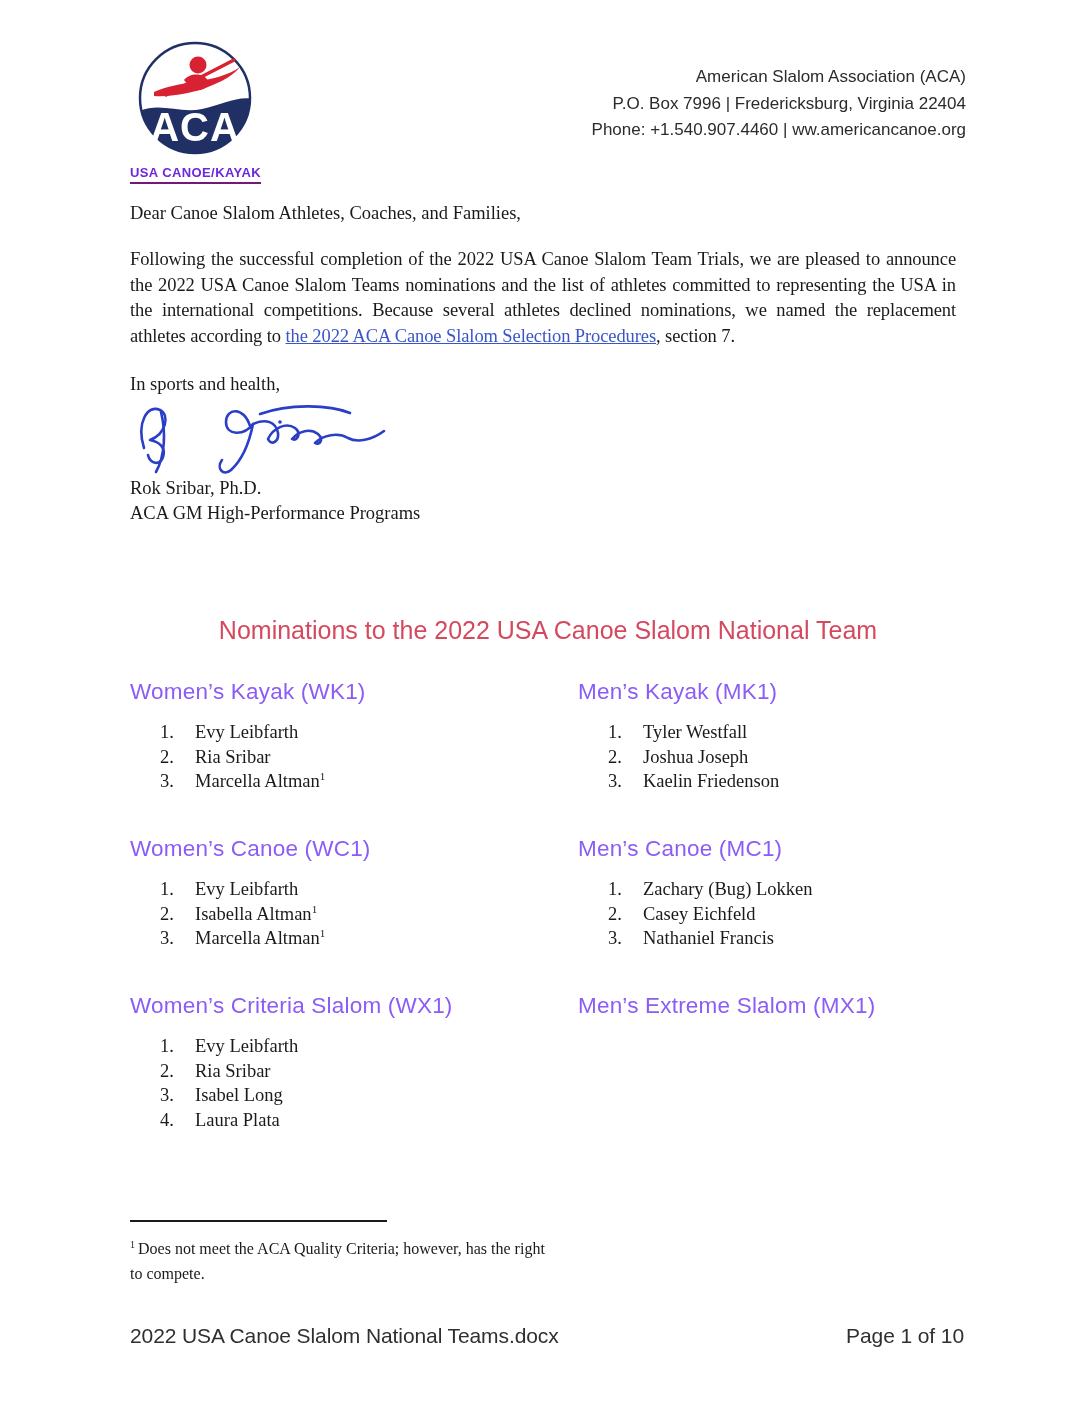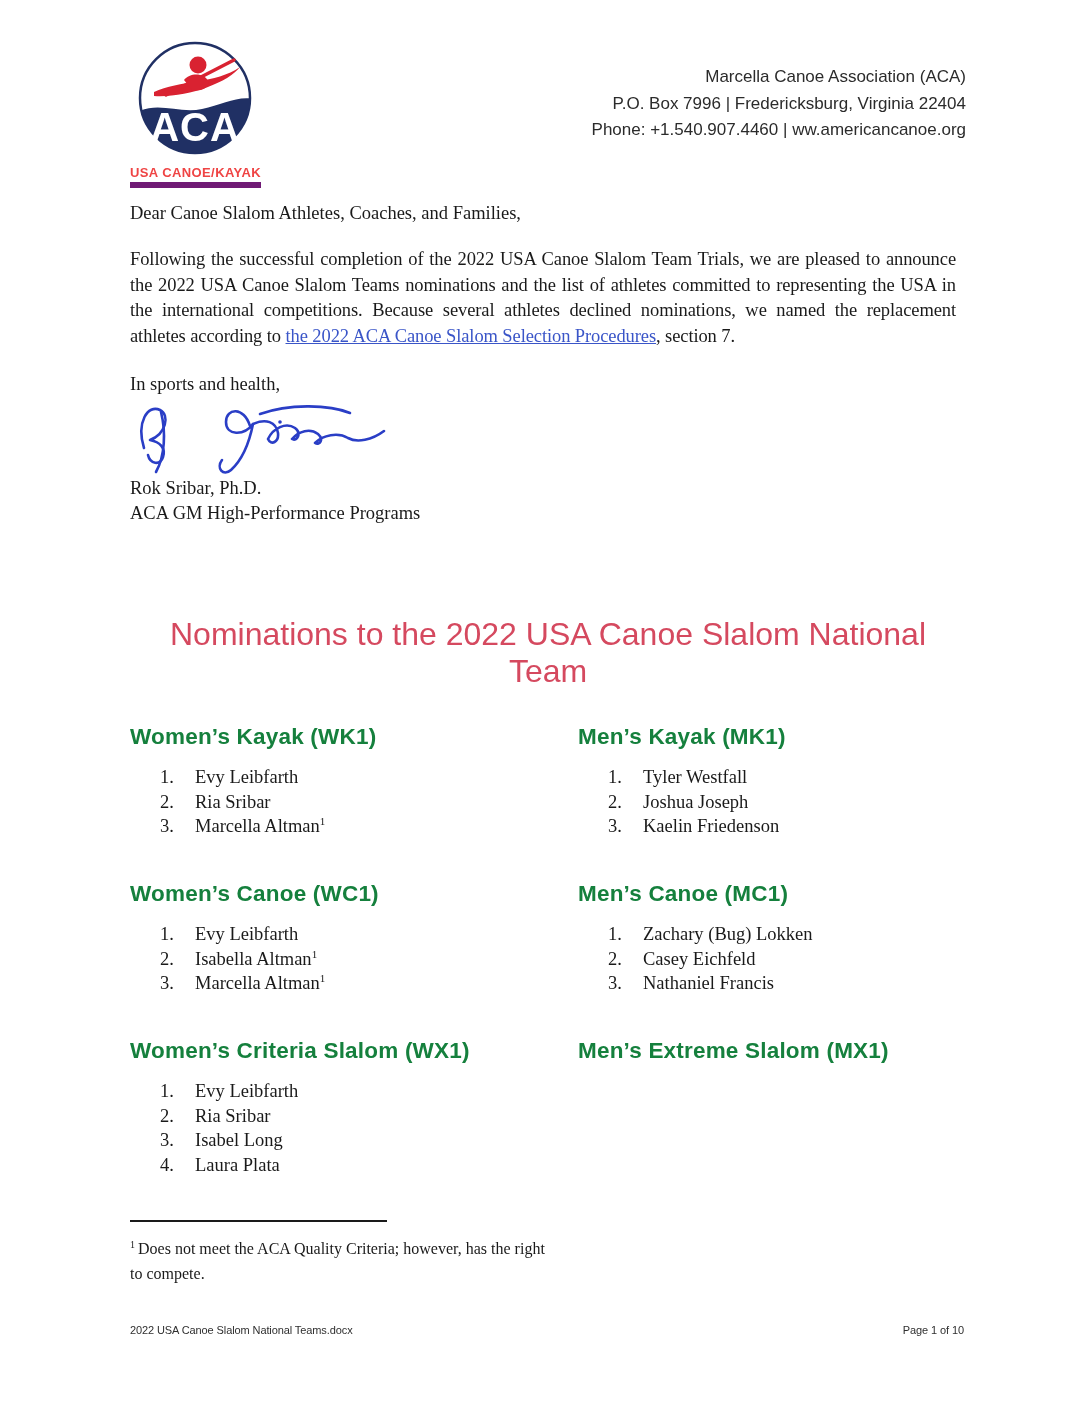--- a/index.html
+++ b/index.html
@@ -22,22 +22,22 @@
     width: 130px;
     text-align: center;
   }
   .logo-tagline {
     display: inline-block;
     margin-top: 3px;
     font-family: "Liberation Sans", sans-serif;
     font-weight: bold;
     font-size: 13px;
     letter-spacing: 0.4px;
-    color: #ef4444;
-    border-bottom: 6px solid #701a75;
+    color: #6d28d9;
+    border-bottom: 2px solid #701a75;
     padding-bottom: 2px;
     white-space: nowrap;
   }
   .contact-block {
     position: absolute;
     top: 64px;
     right: 122px;
     text-align: right;
     font-family: "Liberation Sans", sans-serif;
     font-size: 17px;
@@ -76,34 +76,34 @@
   .nominations {
     position: absolute;
     top: 616px;
     left: 130px;
     width: 836px;
   }
   .nominations-title {
     text-align: center;
     font-family: "Liberation Sans", sans-serif;
     font-weight: normal;
-    font-size: 32px;
+    font-size: 25px;
     color: #d5495f;
     margin-bottom: 34px;
   }
   .sections {
     display: grid;
     grid-template-columns: 448px auto;
     grid-auto-rows: minmax(157px, auto);
   }
   .section h2 {
     font-family: "Liberation Sans", sans-serif;
-    font-weight: bold;
+    font-weight: normal;
     font-size: 22.5px;
-    color: #15803d;
+    color: #8b5cf6;
     letter-spacing: 0.2px;
     margin-bottom: 15px;
   }
   .section ol {
     list-style: none;
     padding-left: 30px;
     font-size: 18.5px;
     line-height: 24.5px;
   }
   .section ol li .num {
@@ -139,21 +139,21 @@
 
   
   .footer {
     position: absolute;
     top: 1324px;
     left: 130px;
     right: 124px;
     display: flex;
     justify-content: space-between;
     font-family: "Liberation Sans", sans-serif;
-    font-size: 11px;
+    font-size: 21px;
     color: #2f2f2f;
     letter-spacing: -0.1px;
   }
 </style>
 </head>
 <body>
 
 <div class="page">
 
   <div class="logo-block">
@@ -174,21 +174,21 @@
         <path d="M50,40 C55,33 70,32 74,41 C76,47 68,52 58,50 Z" fill="#d92231"></path>
       </g>
       <text x="61" y="101" text-anchor="middle" font-family="Liberation Sans, sans-serif" font-weight="bold" font-size="40" letter-spacing="1" fill="#ffffff">ACA</text>
     </svg>
     <div>
       <span class="logo-tagline">USA CANOE/KAYAK</span>
     </div>
   </div>
 
   <div class="contact-block">
-    <div>Marcella Canoe Association (ACA)</div>
+    <div>American Slalom Association (ACA)</div>
     <div>P.O. Box 7996 | Fredericksburg, Virginia 22404</div>
     <div>Phone: +1.540.907.4460 | ww.americancanoe.org</div>
   </div>
 
   <div class="letter">
     <div class="salutation">Dear Canoe Slalom Athletes, Coaches, and Families,</div>
     <div class="body-par"><span>Following the successful completion of the 2022 USA Canoe Slalom Team Trials, we are pleased to announce the 2022 USA Canoe Slalom Teams nominations and the list of athletes committed to representing the USA in the international competitions. Because several athletes declined nominations, we named the replacement athletes according to </span><a>the 2022 ACA Canoe Slalom Selection Procedures</a><span>, section 7.</span></div>
     <div class="closing">In sports and health,</div>
 
     <div class="signature-wrap">

